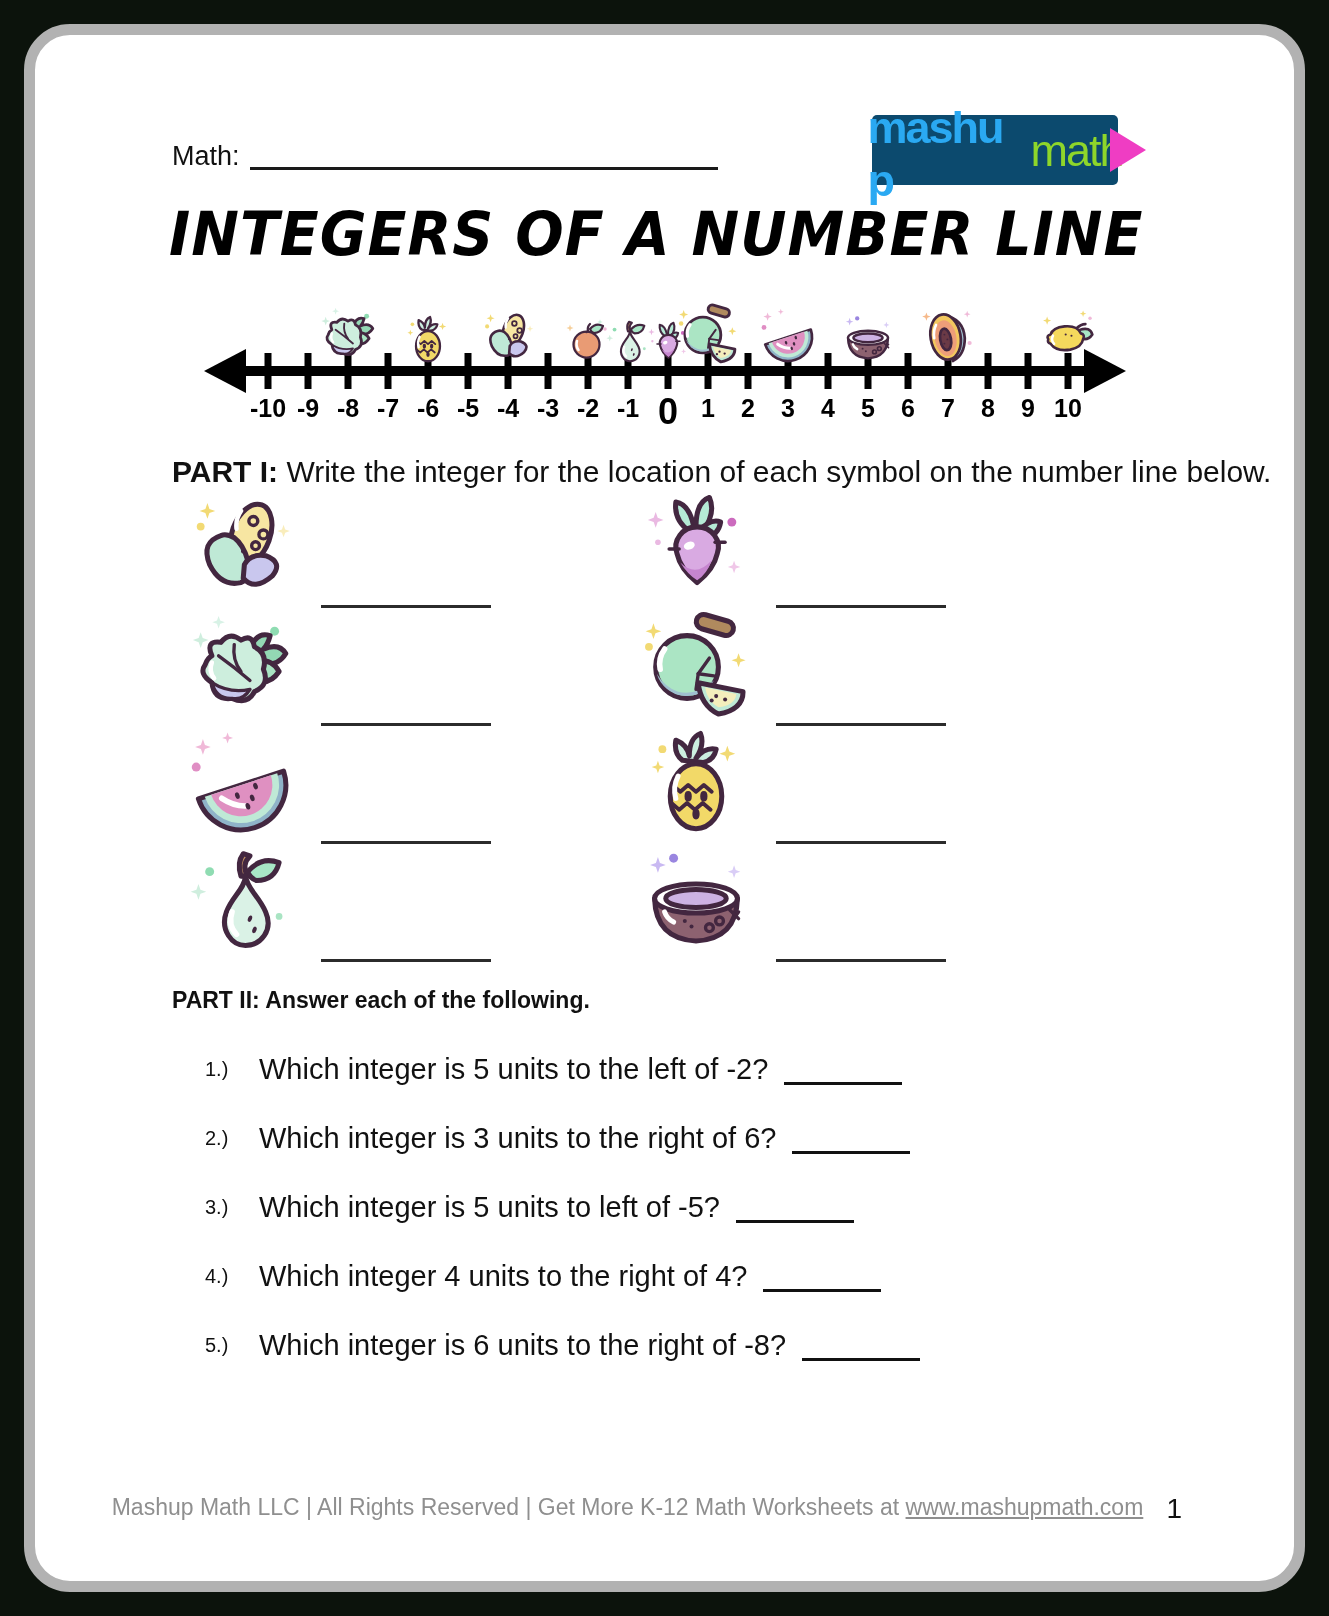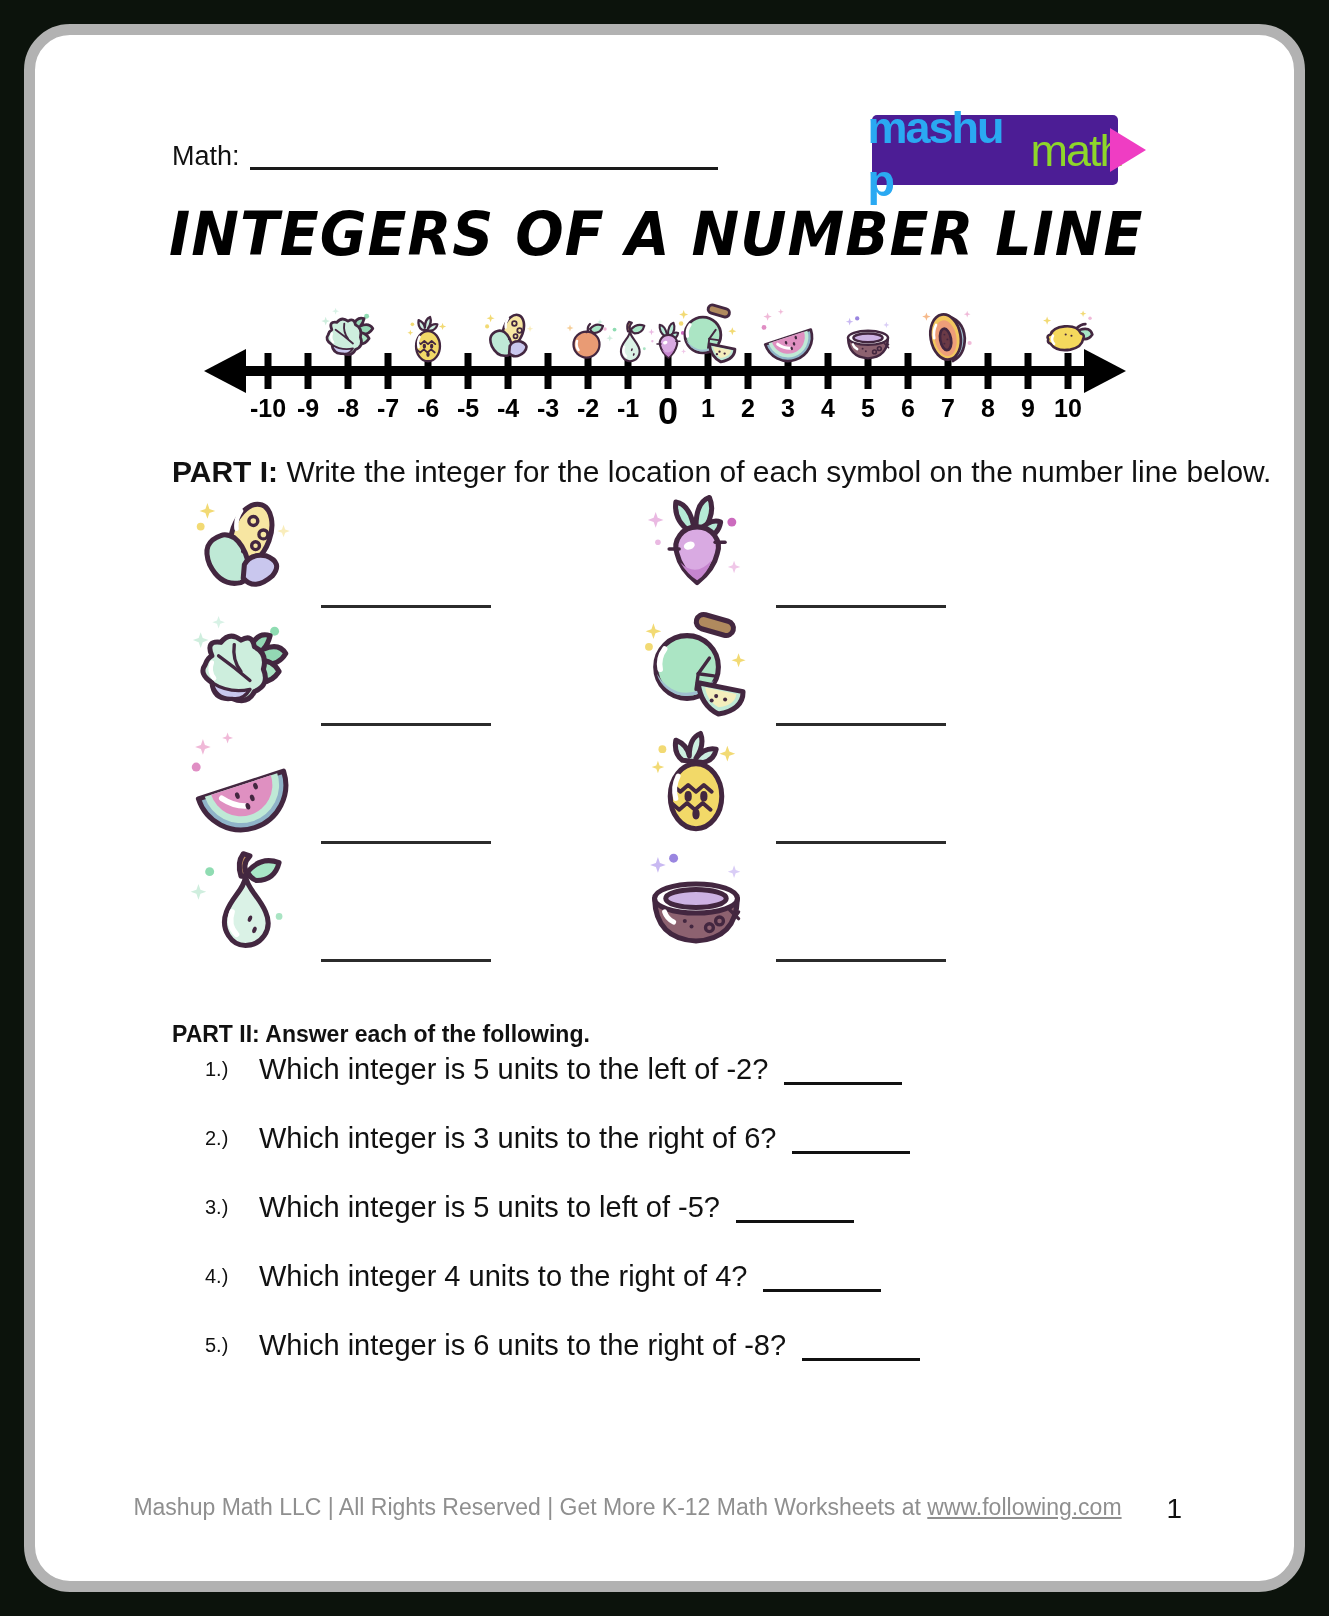--- a/index.html
+++ b/index.html
@@ -35,21 +35,21 @@
   
   .p1-head{position:absolute;left:137px;top:420px;font-size:30px;color:#111;}
   .p1-head b{font-weight:bold;}
   .p1-col{position:absolute;top:458px;display:flex;flex-direction:column;}
   .p1-col.left{left:150px;}
   .p1-col.right{left:605px;}
   .p1-row{height:118px;display:flex;align-items:flex-end;}
   .p1-icon{width:112px;height:112px;flex:none;align-self:flex-start;}
   .p1-line{width:170px;border-bottom:3px solid #2b2b2b;margin:0 0 3px 24px;}
   
-  .p2-head{position:absolute;left:137px;top:952px;font-size:23px;font-weight:bold;color:#111;margin-top:34px;}
+  .p2-head{position:absolute;left:137px;top:952px;font-size:23px;font-weight:bold;color:#111;}
   .questions{position:absolute;left:170px;top:1000px;}
   .q-row{height:69px;display:flex;align-items:center;}
   .q-num{font-size:20px;width:54px;flex:none;color:#111;}
   .q-text{font-size:29px;color:#111;white-space:nowrap;}
   .q-blank{width:118px;height:0;border-bottom:3px solid #111;margin-left:16px;position:relative;top:14px;}
   
   .footer{position:absolute;left:0;right:0;bottom:60px;text-align:center;font-size:23px;color:#8f8f8f;padding-right:74px;}
   .footer-link{text-decoration:underline;color:#8f8f8f;cursor:pointer;}
   .pagenum{position:absolute;right:112px;bottom:56px;font-size:28px;color:#111;}
   .hidden-defs{position:absolute;width:0;height:0;overflow:hidden;}
@@ -266,21 +266,21 @@
   </defs>
 </svg>
 
 <div class="frame">
 
   <div class="name-row">
     <span class="name-label">Math:</span>
     <div class="name-line"></div>
   </div>
 
-  <div class="logo" style="background: #4c1d95;">
+  <div class="logo" style="background: #0c4a6e;">
     <span class="logo-mashup" style="color: rgb(42, 169, 242);">mashu<span class="logo-p">p</span></span>
       <span class="logo-math" style="color: rgb(142, 214, 42);">math</span>
     <div class="logo-arrow" style="border-left-color: rgb(239, 61, 195);"></div>
   </div>
 
   <div class="title">INTEGERS OF A NUMBER LINE</div>
 
   <div class="numberline">
     <svg id="nl-svg" width="930" height="158" viewBox="0 -8 930 158">
         <line x1="36" y1="66" x2="894" y2="66" stroke="#000" stroke-width="10"></line>
@@ -423,18 +423,18 @@
         <span class="q-blank"></span>
       </div>
       <div class="q-row">
         <span class="q-num">5.)</span>
         <span class="q-text">Which integer is 6 units to the right of -8?</span>
         <span class="q-blank"></span>
       </div>
     </div>
 
   <div class="footer">
-    <span>Mashup Math LLC | All Rights Reserved | Get More K-12 Math Worksheets at </span><span class="footer-link">www.following.com</span>
+    <span>Mashup Math LLC | All Rights Reserved | Get More K-12 Math Worksheets at </span><span class="footer-link">www.mashupmath.com</span>
   </div>
 
   <div class="pagenum">1</div>
 
 </div>
 
 </body></html>

